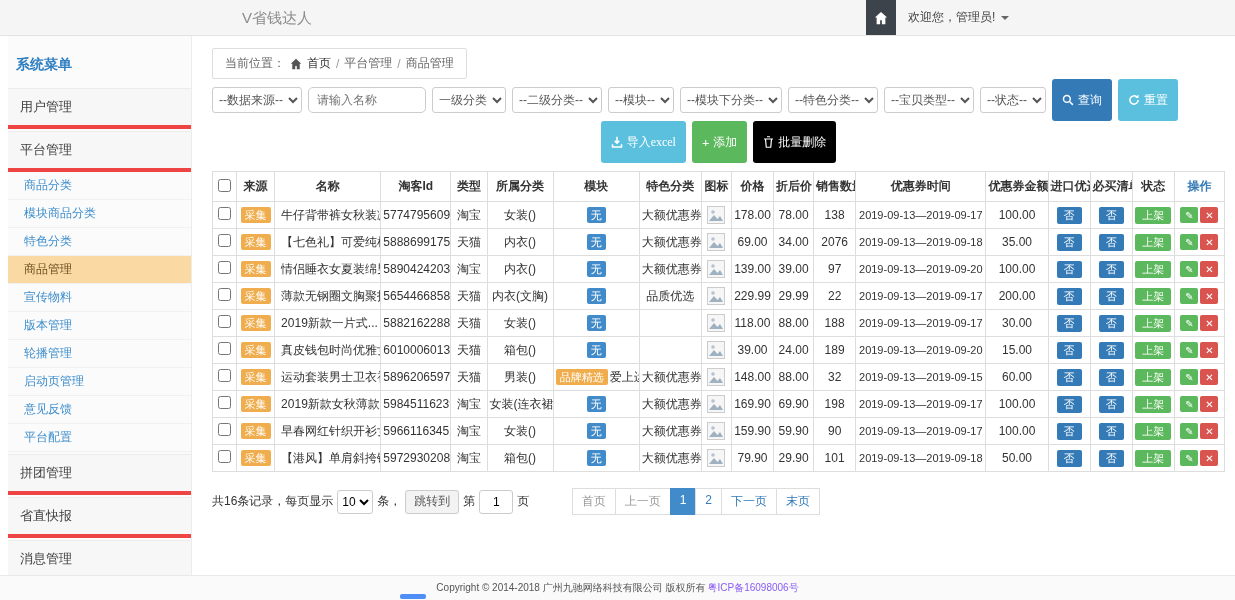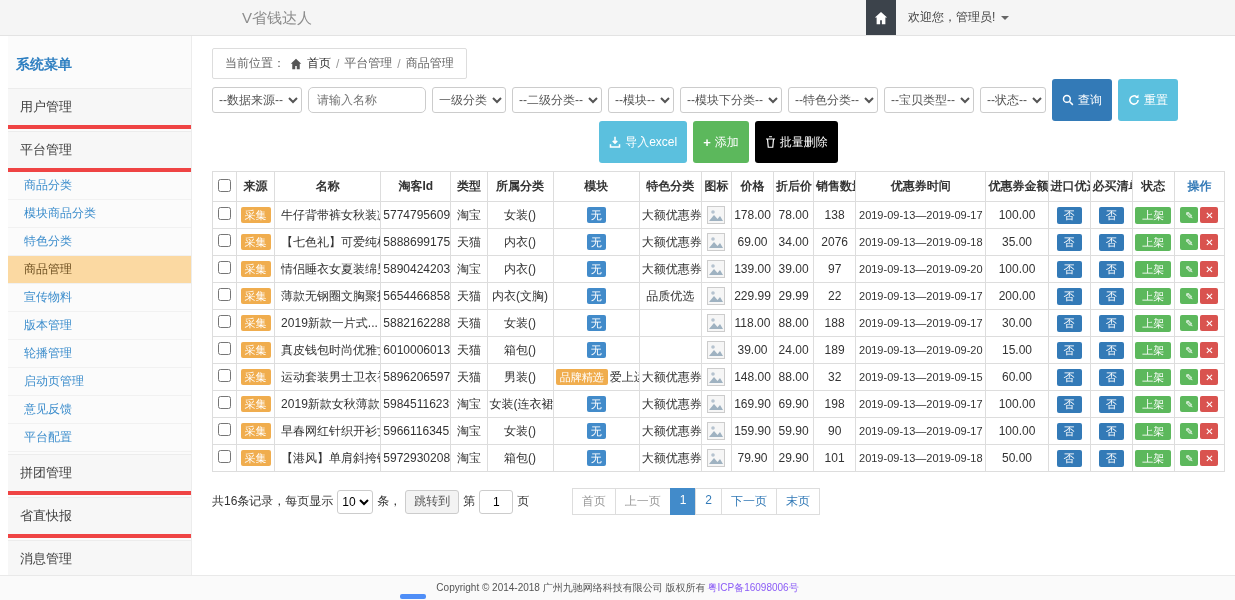--- a/index.html
+++ b/index.html
@@ -25,21 +25,21 @@
   .main{flex:1;padding:12px 10px 0 20px;background:#fff;overflow:hidden}
 
   .breadcrumb{display:inline-flex;align-items:center;gap:5px;border:1px solid #ddd;border-radius:2px;padding:6px 12px;color:#666;background:#fff}
   .breadcrumb a{color:#333;text-decoration:none;cursor:pointer}
   .breadcrumb .sep{color:#999}
 
   .filters{display:flex;gap:6px;margin-top:0;align-items:center;flex-wrap:nowrap}
   .filters select{height:26px;border:1px solid #ccc;border-radius:3px;background:#fff;color:#555;font-size:12px;padding:0 2px;font-family:inherit}
   .filters input{height:26px;border:1px solid #ccc;border-radius:5px;padding:0 8px;font-size:12px;width:118px;color:#555;font-family:inherit}
 
-  .btn{height:42px;border:none;border-radius:3px;color:#fff;font-size:12px;padding:0 10px;display:inline-flex;align-items:center;gap:4px;cursor:pointer;font-family:Liberation Sans, sans-serif;white-space:nowrap}
+  .btn{height:42px;border:none;border-radius:3px;color:#fff;font-size:12px;padding:0 10px;display:inline-flex;align-items:center;gap:4px;cursor:pointer;font-family:Liberation Serif, serif;white-space:nowrap}
   .btn.blue{background:#337ab7}
   .btn.teal{background:#5bc0de}
   .btn.green{background:#5cb85c}
   .btn.red{background:#000000}
   .plus{font-size:13px;font-weight:bold;line-height:1}
 
   .actions{display:flex;justify-content:center;gap:6px;margin-top:0}
 
   table.grid{width:100%;border-collapse:collapse;table-layout:fixed;margin-top:8px}
   .grid th,.grid td{border:1px solid #ddd;text-align:center;padding:4px 2px;overflow:hidden;white-space:nowrap;font-size:12px}

